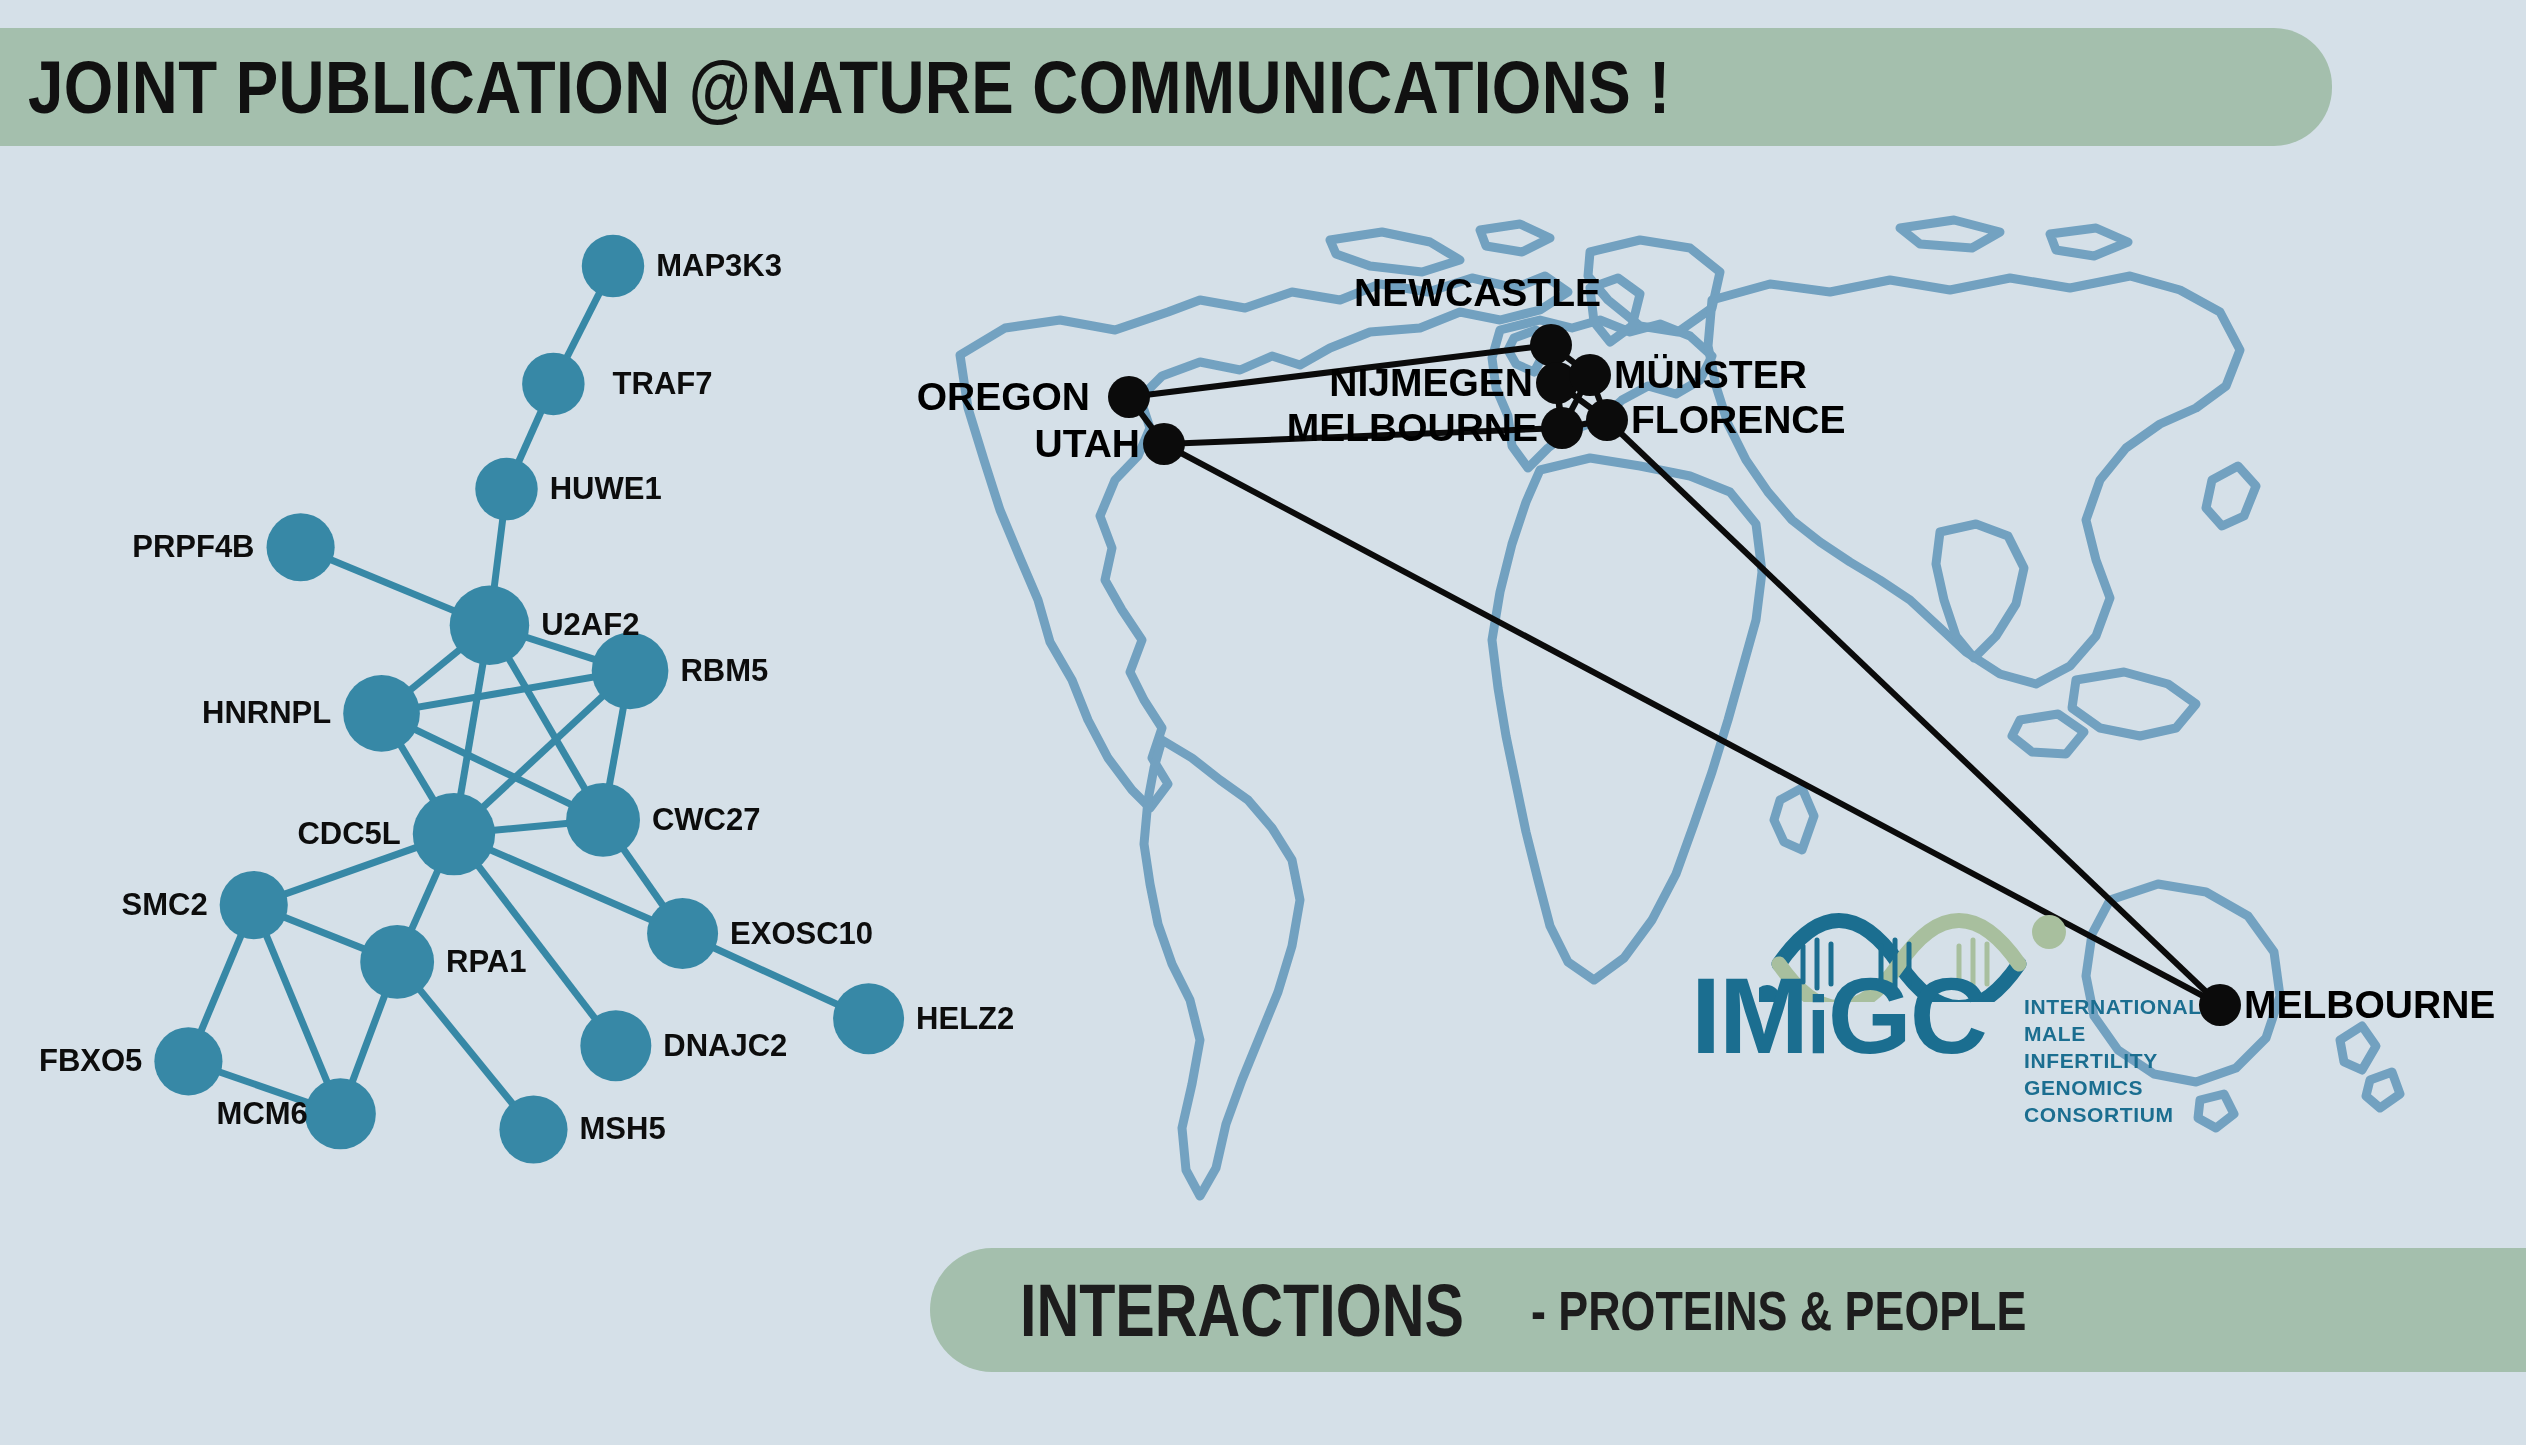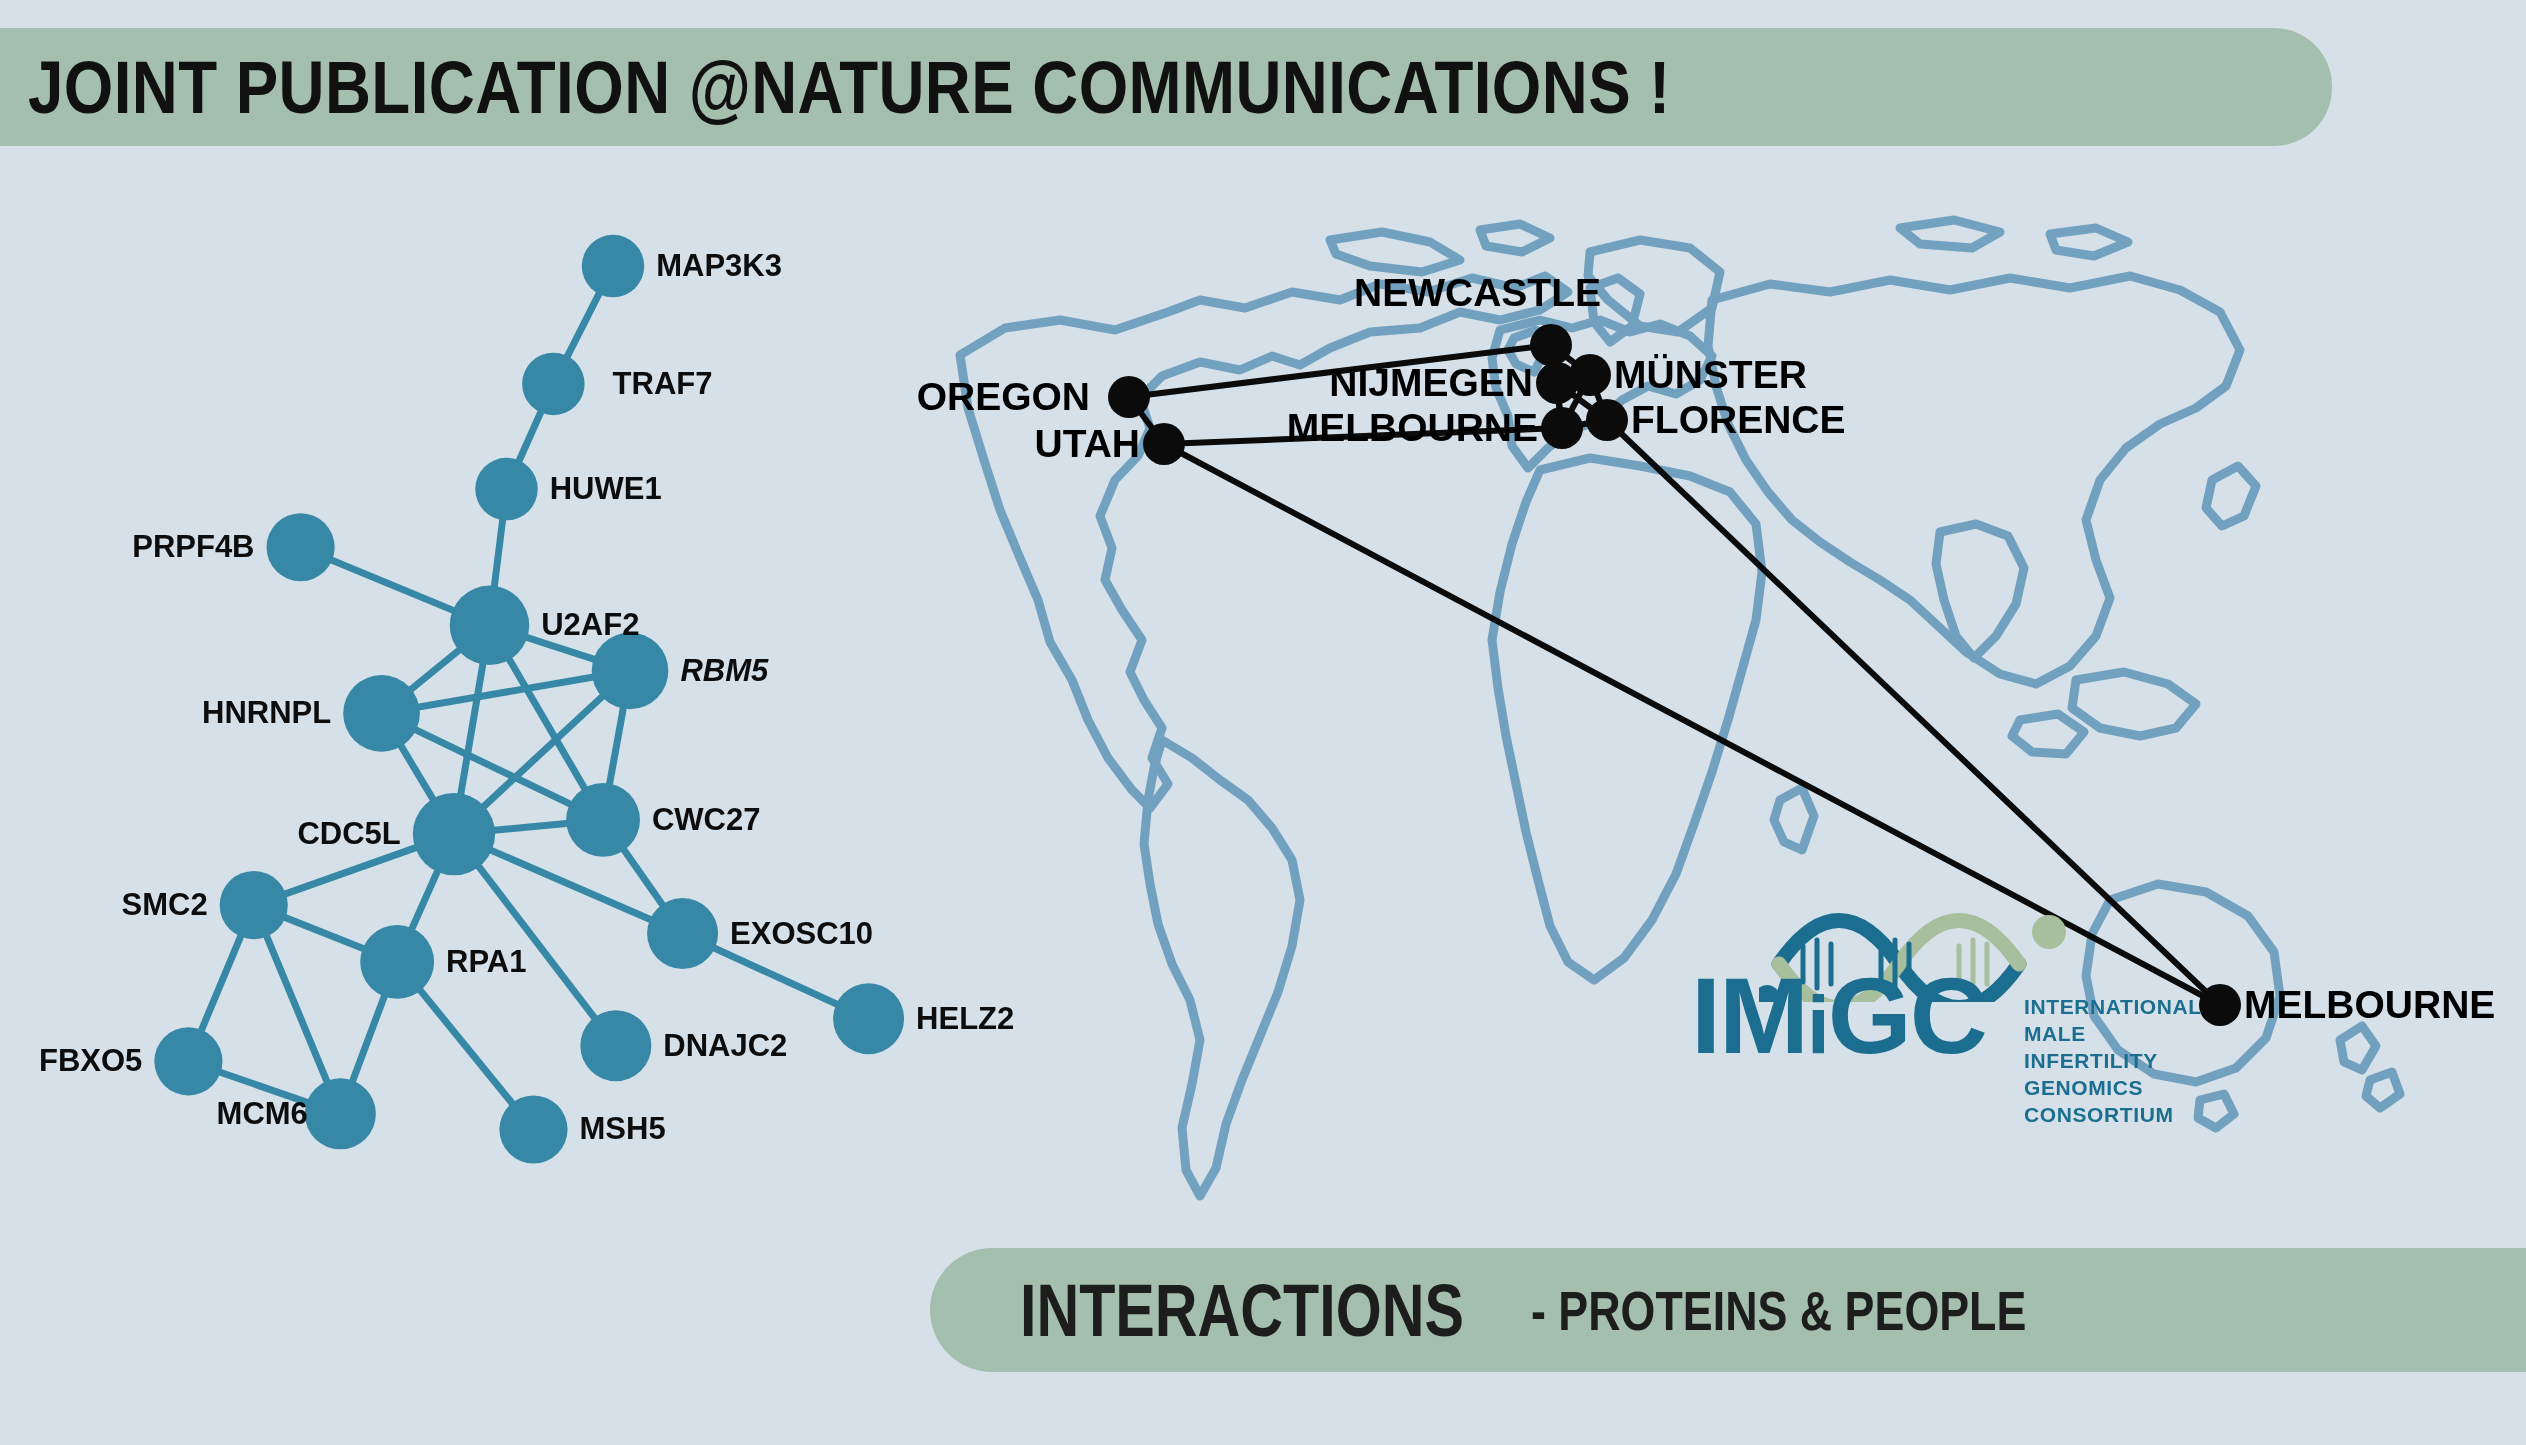--- a/index.html
+++ b/index.html
@@ -126,21 +126,21 @@
           <circle cx="340.36" cy="963.8399999999999" r="35.5" fill="#3788a6"></circle>
           <circle cx="533.48" cy="979.4599999999999" r="34.08" fill="#3788a6"></circle>
         </g>
       </svg>
     <div id="net-labels">
         <div class="nlabel" style="left: 656.24px; top: 116.1px;">MAP3K3</div>
         <div class="nlabel" style="left: 596.6px; top: 233.96px; margin-left: 16px;">TRAF7</div>
         <div class="nlabel" style="left: 549.74px; top: 339.04px;">HUWE1</div>
         <div class="nlabel r" style="left: 254.52px; top: 397.26px;">PRPF4B</div>
         <div class="nlabel" style="left: 541.22px; top: 475.36px;">U2AF2</div>
-        <div class="nlabel" style="left: 680.38px; top: 520.8px; font-style: italic;">RBM5</div>
+        <div class="nlabel" style="left: 680.38px; top: 520.8px;">RBM5</div>
         <div class="nlabel r" style="left: 331.2px; top: 563.4px;">HNRNPL</div>
         <div class="nlabel" style="left: 651.98px; top: 669.9px;">CWC27</div>
         <div class="nlabel r" style="left: 400.78px; top: 684.1px;">CDC5L</div>
         <div class="nlabel r" style="left: 207.66px; top: 755.1px;">SMC2</div>
         <div class="nlabel" style="left: 730.08px; top: 783.5px;">EXOSC10</div>
         <div class="nlabel" style="left: 446.08px; top: 811.9px;">RPA1</div>
         <div class="nlabel" style="left: 916.1px; top: 868.7px;">HELZ2</div>
         <div class="nlabel r" style="left: 142.34px; top: 911.3px;">FBXO5</div>
         <div class="nlabel" style="left: 663.34px; top: 895.68px;">DNAJC2</div>
         <div class="nlabel r" style="left: 292.86px; top: 963.84px; margin-left: 15px;">MCM6</div>

